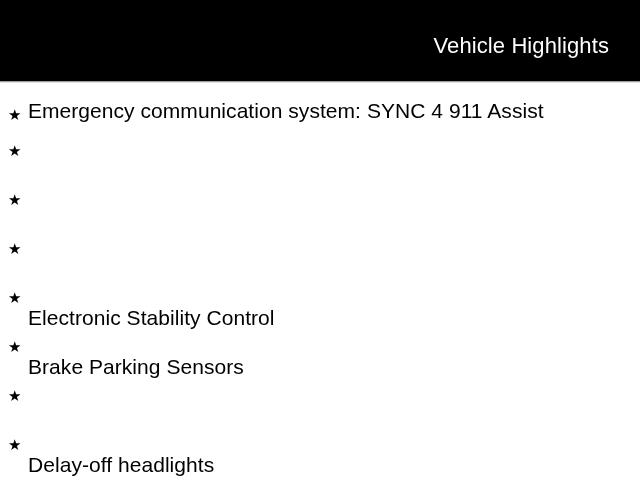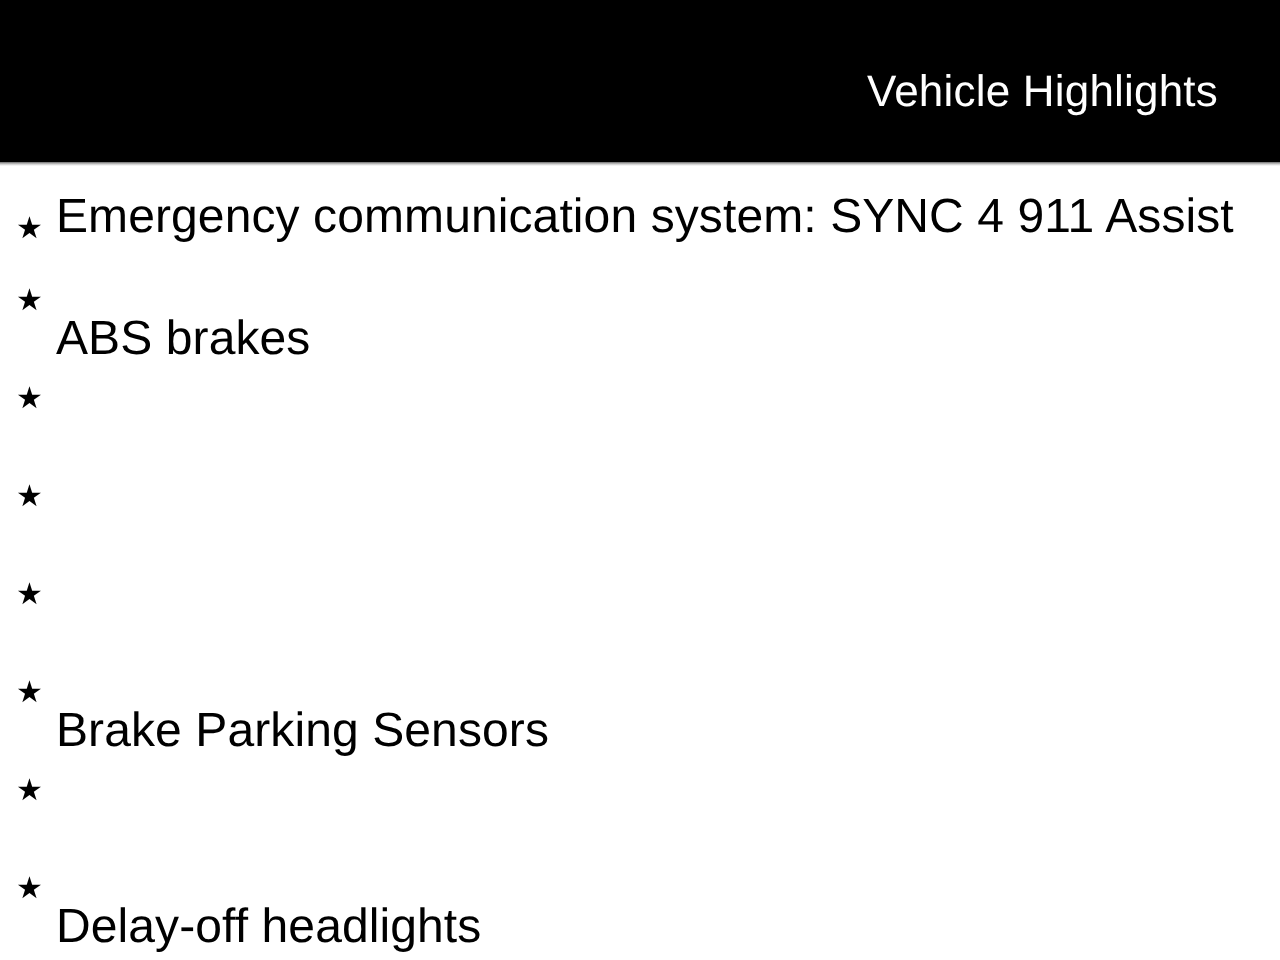--- a/index.html
+++ b/index.html
@@ -89,21 +89,21 @@
     font-size: 15px;
     line-height: 1;
     text-align: left;
     display: inline-block;
     user-select: none;
   }
   .highlight-label {
     flex: 0 1 auto;
     color: #000000;
     font-family: "Liberation Sans", sans-serif;
-    font-size: 24px;
+    font-size: 21px;
     font-weight: 400;
     line-height: 1.1;
     letter-spacing: 0.05px;
     white-space: nowrap;
     margin-top: 40px;
   }
 </style>
 </head>
 <body>
 
@@ -114,30 +114,30 @@
   </div>
   <div class="header-edge"></div>
 
   <ul class="highlights-list">
     <li class="highlight-item">
       <span class="bullet-star">★</span>
       <span class="highlight-label">Emergency communication system: SYNC 4 911 Assist</span>
     </li>
     <li class="highlight-item">
       <span class="bullet-star">★</span>
-      <span class="highlight-label">ABS brakes</span>
     </li>
     <li class="highlight-item">
       <span class="bullet-star">★</span>
     </li>
     <li class="highlight-item">
       <span class="bullet-star">★</span>
     </li>
     <li class="highlight-item">
       <span class="bullet-star">★</span>
+      <span class="highlight-label">Electronic Stability Control</span>
     </li>
     <li class="highlight-item">
       <span class="bullet-star">★</span>
       <span class="highlight-label">Brake Parking Sensors</span>
     </li>
     <li class="highlight-item">
       <span class="bullet-star">★</span>
     </li>
     <li class="highlight-item">
       <span class="bullet-star">★</span>

